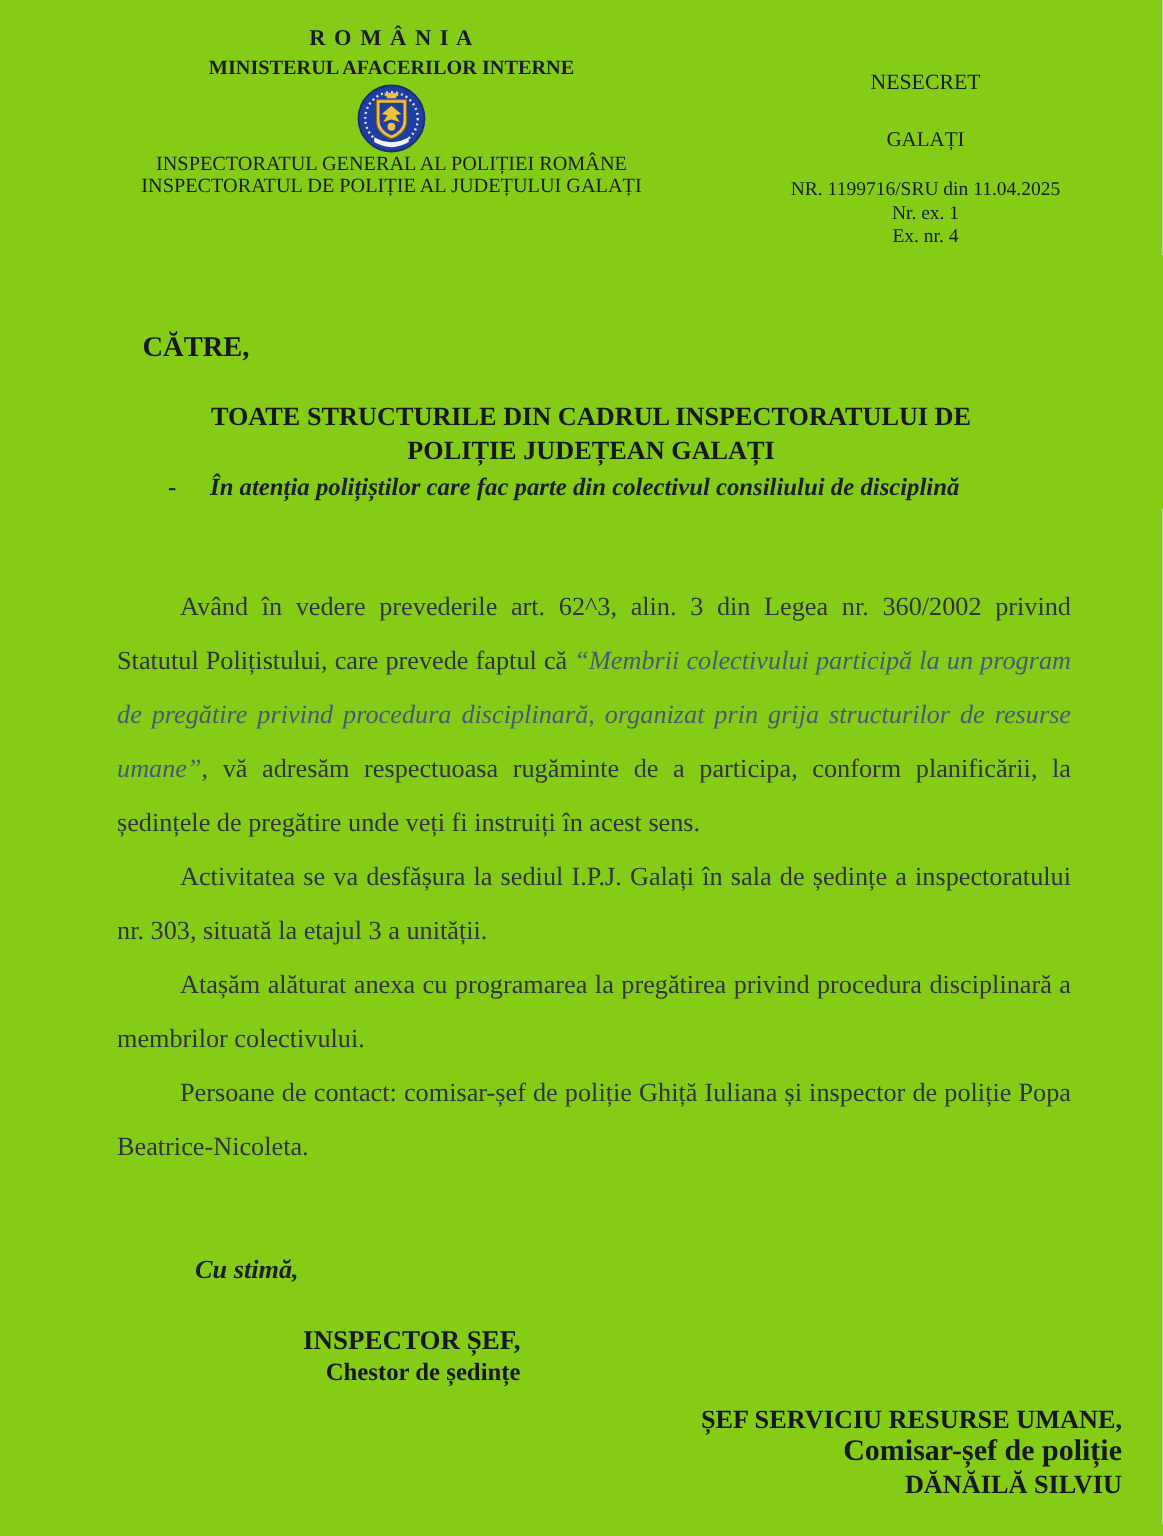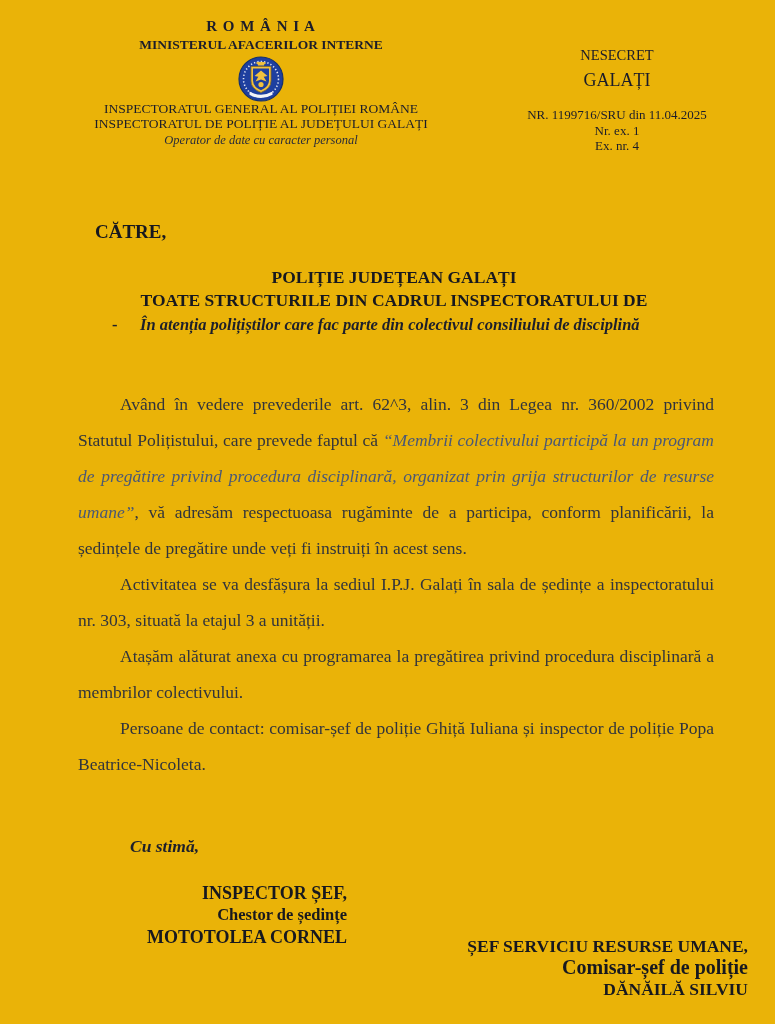--- a/index.html
+++ b/index.html
@@ -1,21 +1,21 @@
 <!DOCTYPE html>
 <html><head>
 <meta charset="utf-8">
 <style>
   * { margin: 0; padding: 0; box-sizing: border-box; }
   html, body { background: #e9e9e9; }
   .page {
     position: relative;
     width: 775px;
     height: 1024px;
-    background: #eab308;
+    background: #84cc16;
     margin: 0 auto;
     font-family: "Liberation Serif", "DejaVu Serif", serif;
     color: #2b2e36;
     overflow: hidden;
   }
 
   
   .hdr-left {
     position: absolute;
     left: 85px; top: 18px;
@@ -48,21 +48,21 @@
 
   .hdr-right {
     position: absolute;
     left: 488px; top: 47px;
     width: 258px;
     text-align: center;
     color: #1b1c2a;
     font-weight: normal;
   }
   .hdr-right .classification { font-size: 14.5px; }
-  .hdr-right .city { font-size: 18px; margin-top: 6px; text-align: center; }
+  .hdr-right .city { font-size: 14px; margin-top: 22px; text-align: center; }
   .hdr-right .regnum { font-size: 13px; margin-top: 16px; }
   .hdr-right .exline { font-size: 13px; line-height: 15px; }
 
   
   .salutation {
     position: absolute;
     left: 95px; top: 221px;
     font-weight: bold;
     font-size: 19px;
     color: #17181f;
@@ -145,56 +145,54 @@
         <path d="M20.5,5.5 l1.5,2 1.5,-2 1.5,2 1.5,-2 1.5,2 1.5,-2 v2.5 h-9 z" fill="#f0c13f"></path>
         <path d="M15,10.5 L35,10.5 L35,25 Q35,32.5 25,36.5 Q15,32.5 15,25 Z" fill="#f0c13f" stroke="#8a6d1f" stroke-width="0.8"></path>
         <path d="M17,12.5 L33,12.5 L33,24.5 Q33,30.8 25,34.3 Q17,30.8 17,24.5 Z" fill="#1e3f9f"></path>
         <path d="M25,14.5 l-6.5,5.5 l3.8,0.8 l-2.8,4.6 l5.5,-1.8 l5.5,1.8 l-2.8,-4.6 l3.8,-0.8 z" fill="#f0c13f"></path>
         <circle cx="25" cy="28.5" r="2.6" fill="#f0c13f"></circle>
         <path d="M13.5,35.5 Q25,42 36.5,35.5 l0,3.2 Q25,45.5 13.5,38.7 z" fill="#f3f3f7"></path>
       </svg>
     </div>
     <div class="org">INSPECTORATUL GENERAL AL POLIȚIEI ROMÂNE</div>
     <div class="org">INSPECTORATUL DE POLIȚIE AL JUDEȚULUI GALAȚI</div>
-    <div class="operator">Operator de date cu caracter personal</div>
   </div>
 
   <div class="hdr-right">
     <div class="classification">NESECRET</div>
     <div class="city">GALAȚI</div>
     <div class="regnum">NR. 1199716/SRU din 11.04.2025</div>
     <div class="exline">Nr. ex. 1</div>
     <div class="exline">Ex. nr. 4</div>
   </div>
 
   <div class="salutation">CĂTRE,</div>
 
   <div class="recipient-title">
+    <div>TOATE STRUCTURILE DIN CADRUL INSPECTORATULUI DE</div>
     <div>POLIȚIE JUDEȚEAN GALAȚI</div>
-    <div>TOATE STRUCTURILE DIN CADRUL INSPECTORATULUI DE</div>
   </div>
 
   <div class="attention">
     <span class="dash">-</span>
     <span>În atenția polițiștilor care fac parte din colectivul consiliului de disciplină</span>
   </div>
 
   <div class="body-text">
     <p><span>Având în vedere prevederile art. 62^3, alin. 3 din Legea nr. 360/2002 privind Statutul Polițistului, care prevede faptul că </span><span class="quote">“Membrii colectivului participă la un program de pregătire privind procedura disciplinară, organizat prin grija structurilor de resurse umane”</span><span>, vă adresăm respectuoasa rugăminte de a participa, conform planificării, la ședințele de pregătire unde veți fi instruiți în acest sens.</span></p>
     <p>Activitatea se va desfășura la sediul I.P.J. Galați în sala de ședințe a inspectoratului nr. 303, situată la etajul 3 a unității.</p>
     <p>Atașăm alăturat anexa cu programarea la pregătirea privind procedura disciplinară a membrilor colectivului.</p>
     <p>Persoane de contact: comisar-șef de poliție Ghiță Iuliana și inspector de poliție Popa Beatrice-Nicoleta.</p>
   </div>
 
   <div class="closing">Cu stimă,</div>
 
   <div class="sig sig-left">
     <div class="role">INSPECTOR ȘEF,</div>
     <div class="rank">Chestor de ședințe</div>
-    <div class="name">MOTOTOLEA CORNEL</div>
   </div>
 
   <div class="sig sig-right">
     <div class="role">ȘEF SERVICIU RESURSE UMANE,</div>
     <div class="rank">Comisar-șef de poliție</div>
     <div class="name">DĂNĂILĂ SILVIU</div>
   </div>
 
 </div>
 

